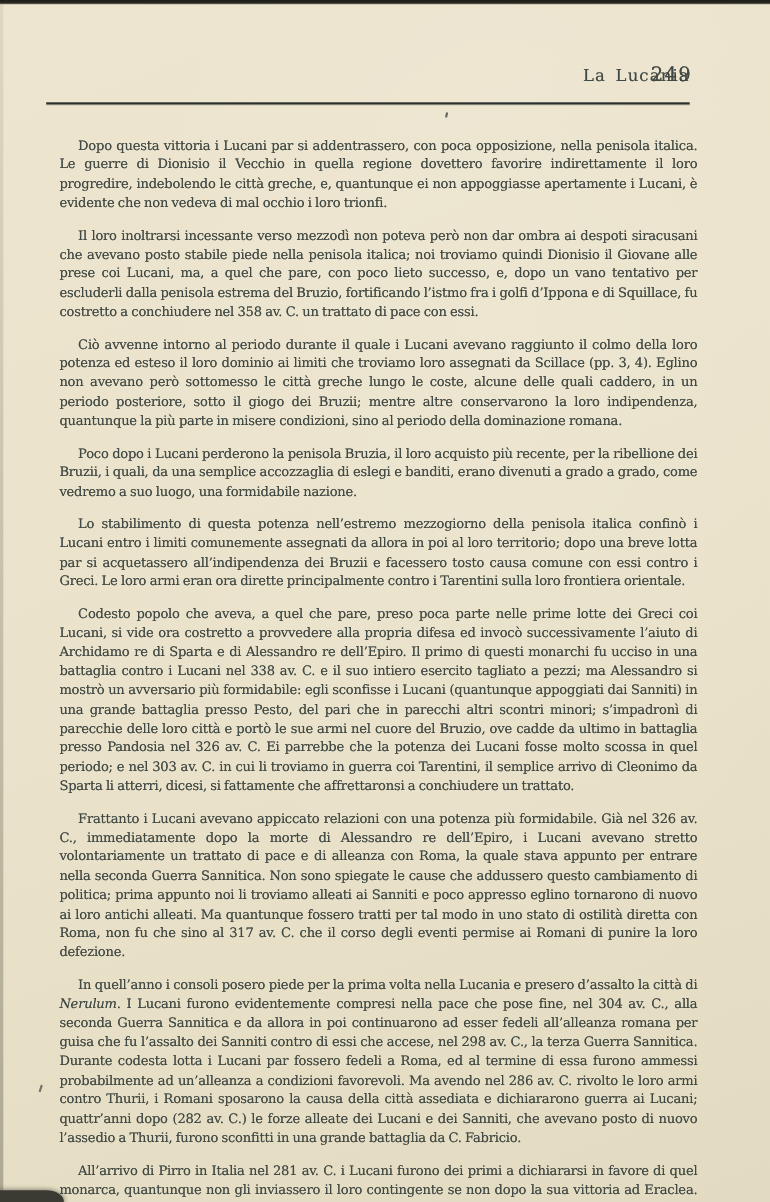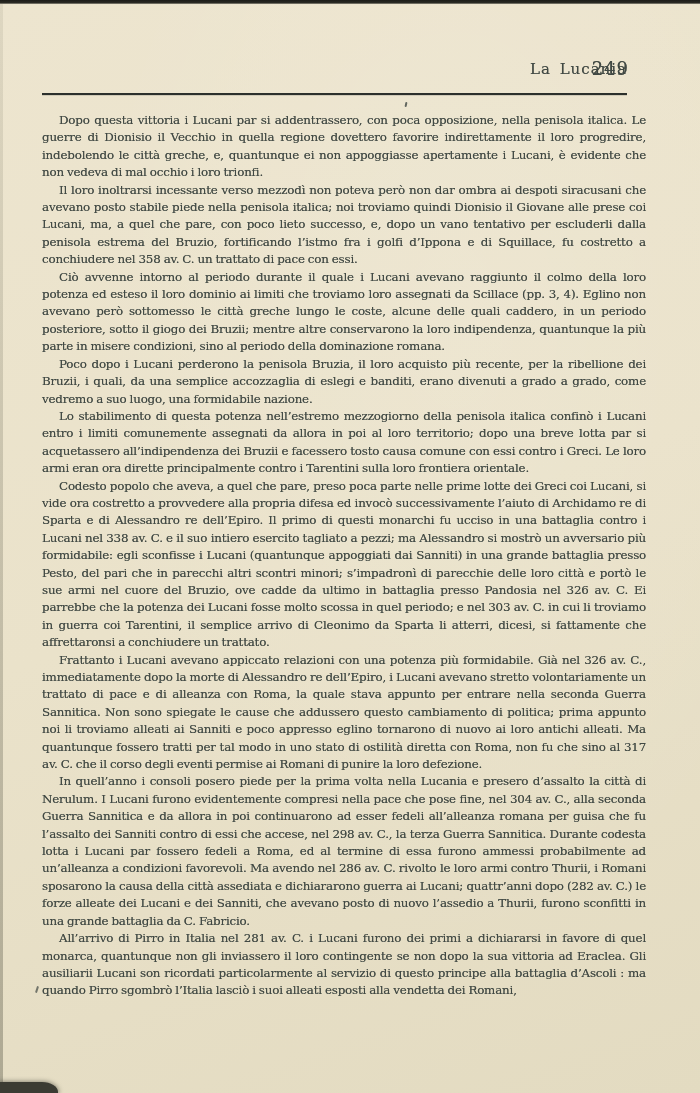--- a/index.html
+++ b/index.html
@@ -55,22 +55,22 @@
     background:var(--ink,#414944);transform:rotate(18deg);border-radius:1px;opacity:.7;
   }
   #text-block{
     position:absolute;left:42px;top:112px;width:604px;
     font-size:11.9px;line-height:17.4px;
     text-align:justify;
     letter-spacing:-0.2px;word-spacing:-0.5px;
     color:var(--ink,#414944);
     text-shadow:0 0 0.35px rgba(45,55,50,0.6);
   }
-  #text-block p{margin:0;text-indent:17px;}
-  #text-block .it{}
+  #text-block p{margin:12px;text-indent:17px;}
+  #text-block .it{font-style:italic;}
 </style>
 </head>
 <body>
 
 <div id="book-page" style="--ink: #414944; --rule: #2c302c;">
   <div class="scan-edge-top"></div>
   <div class="scan-edge-left"></div>
 
   <div class="page-header">
     <div class="header-title">La Lucania</div>

